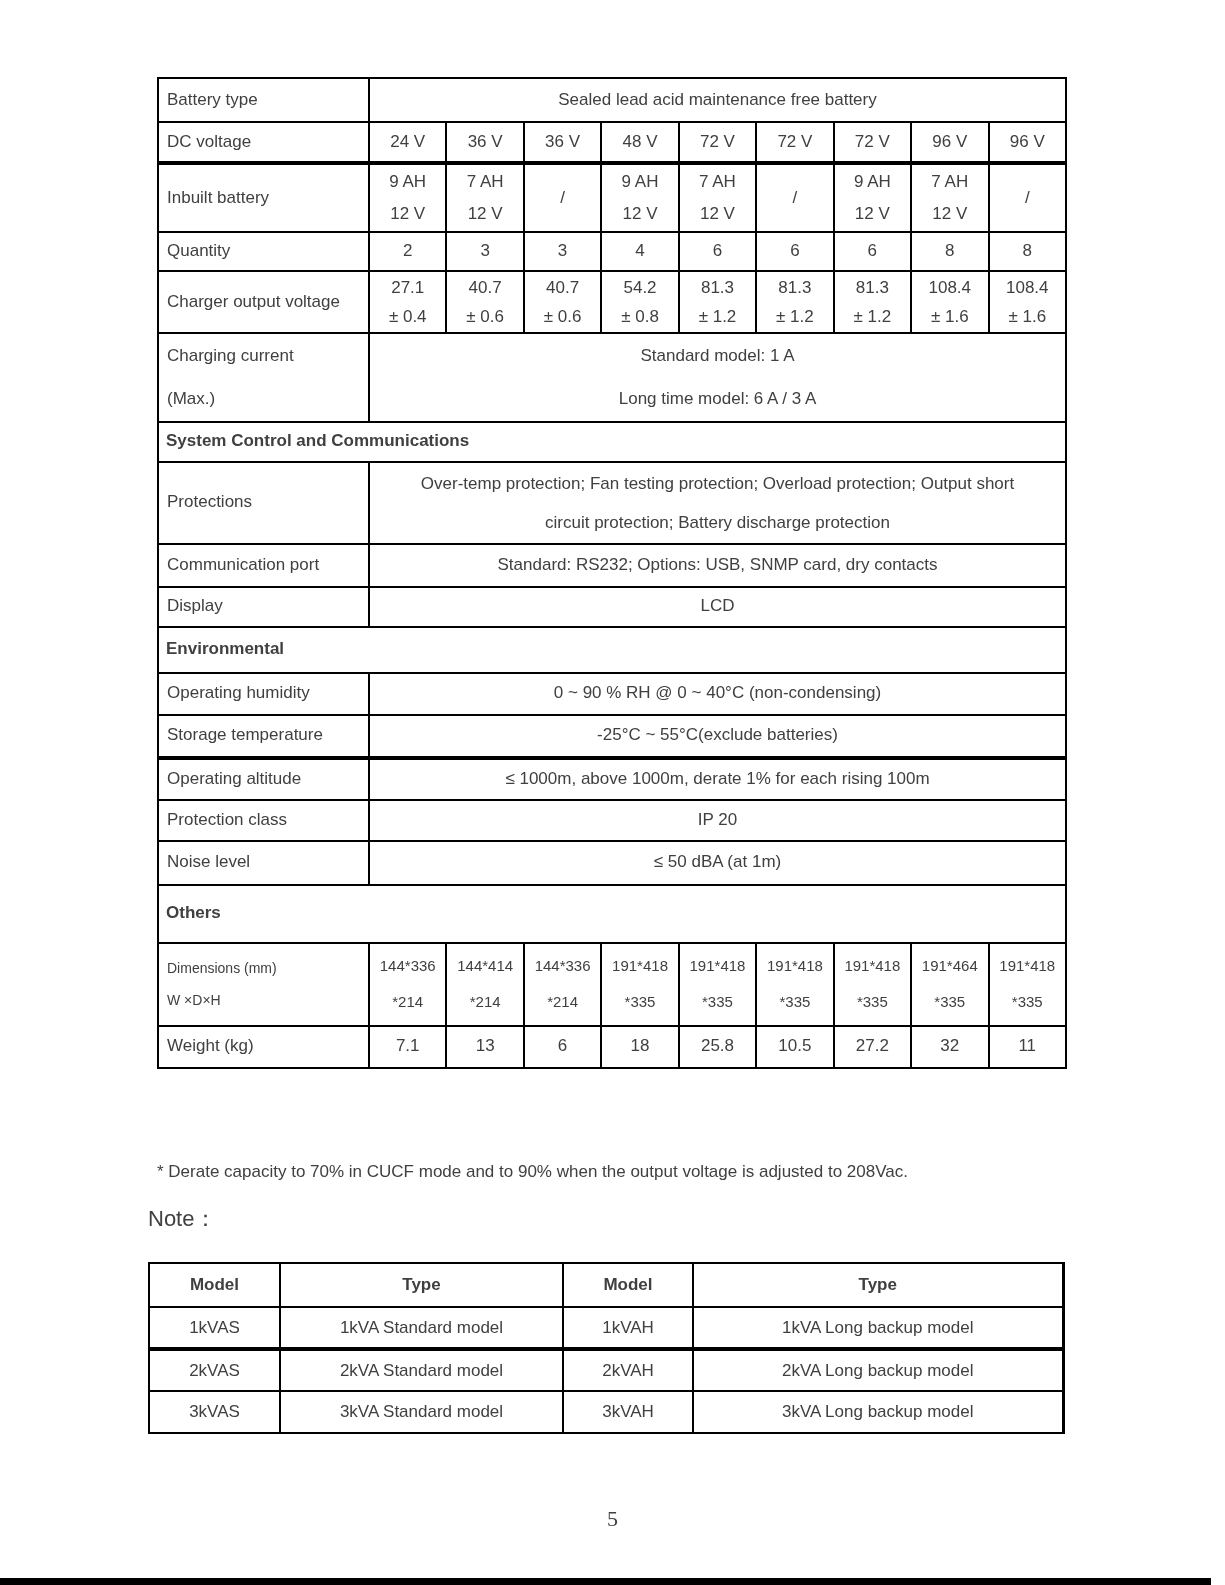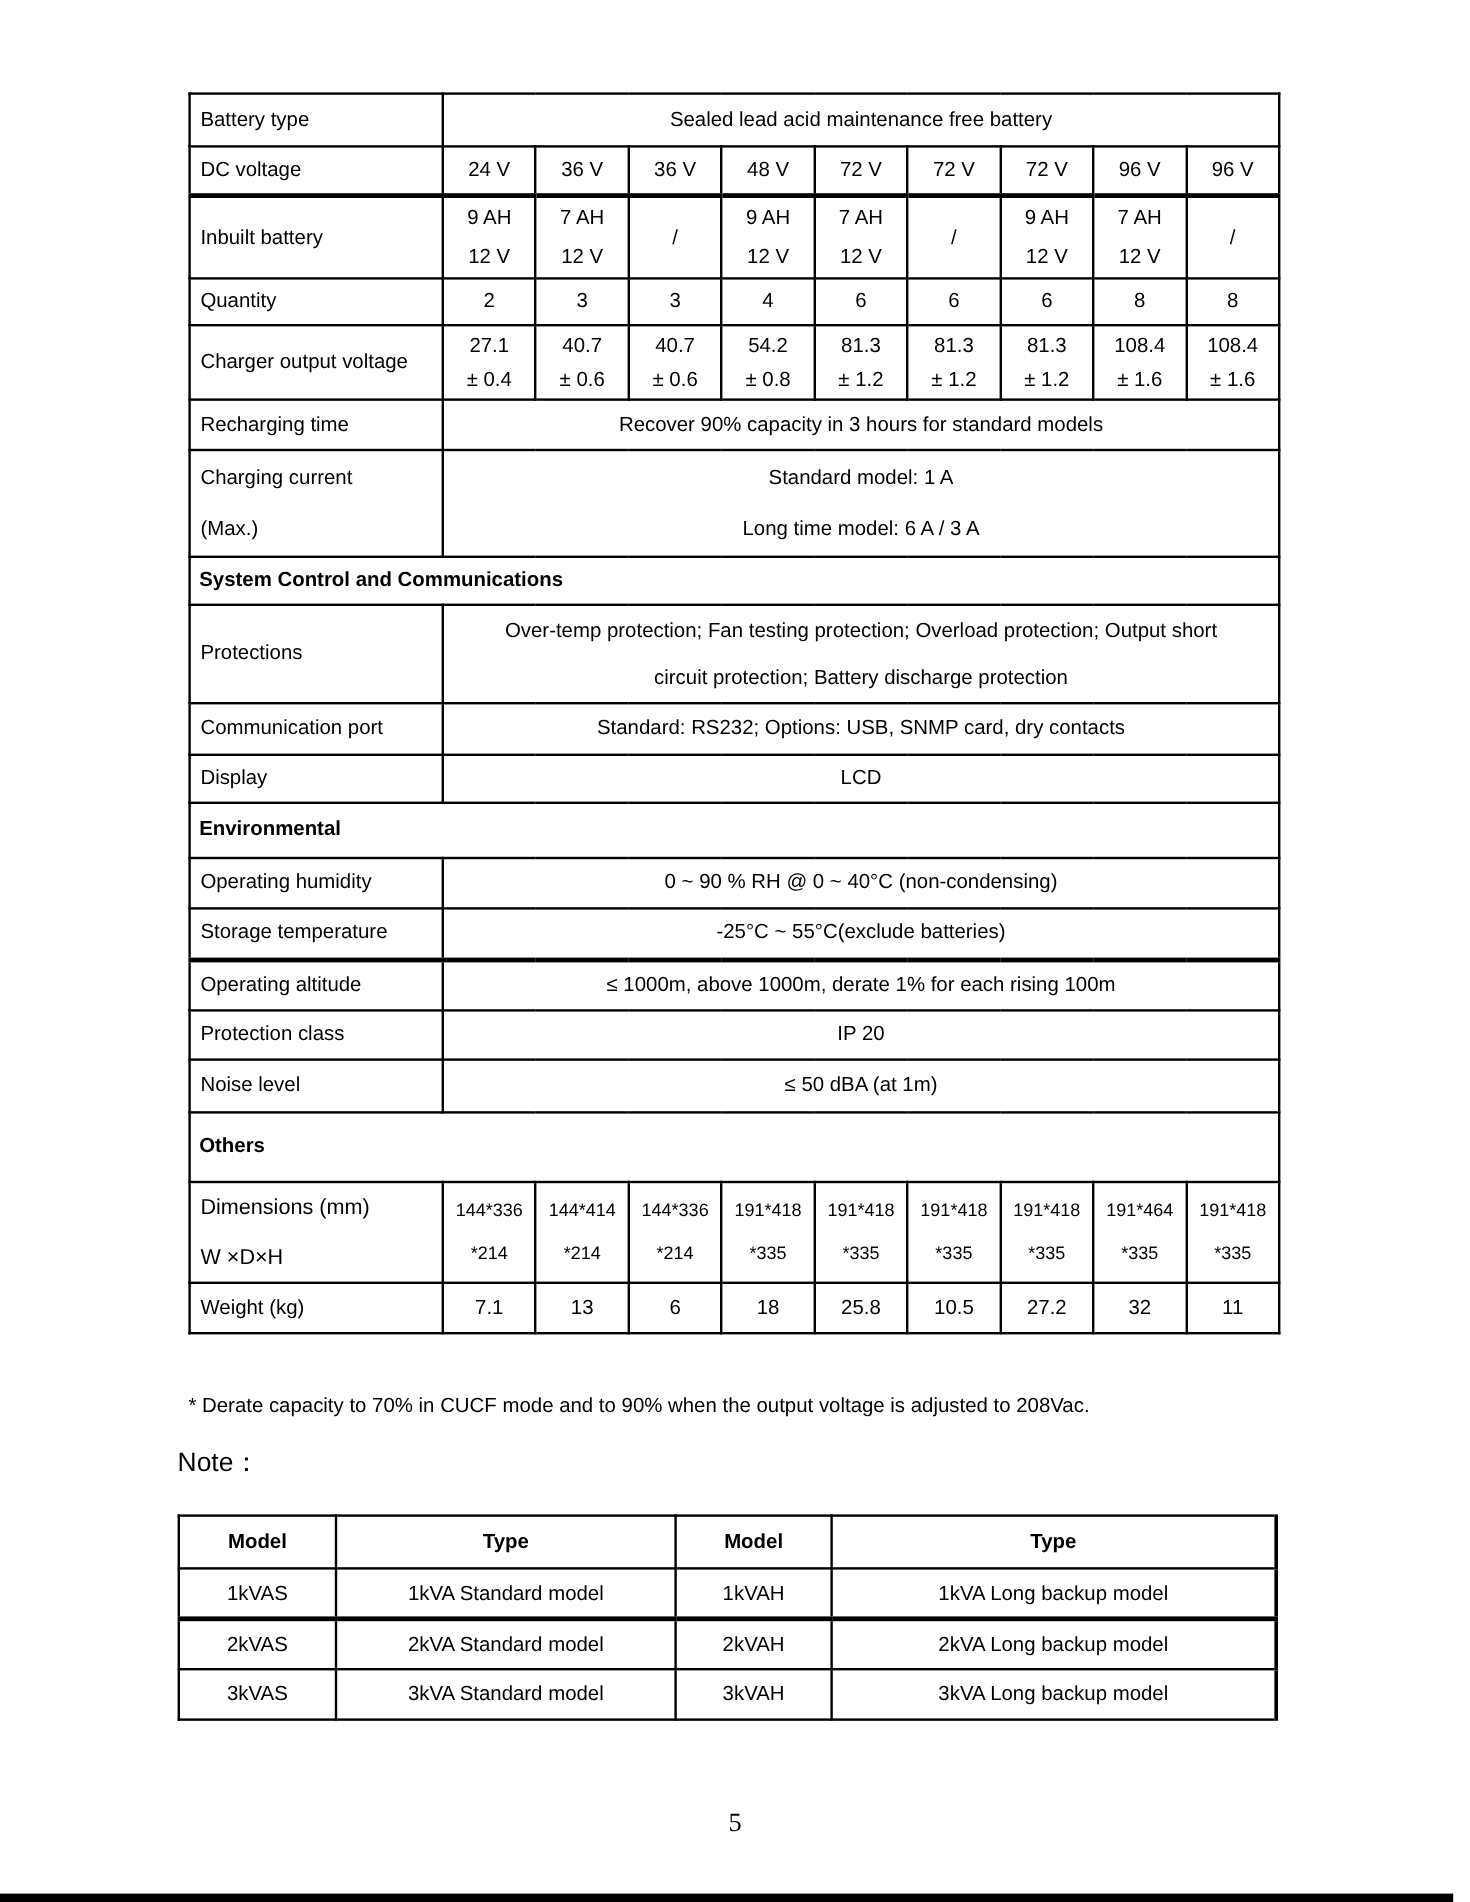--- a/index.html
+++ b/index.html
@@ -1,39 +1,39 @@
 <!DOCTYPE html>
 <html><head>
 <meta charset="utf-8">
 <style>
   html,body { margin:0; padding:0; background:#ffffff; }
   .page {
     position:relative; width:1225px; height:1585px; background:#ffffff;
-    font-family:"Liberation Sans", sans-serif; color:#000000; overflow:hidden;
+    font-family:"Liberation Sans", sans-serif; color:#404040; overflow:hidden;
   }
 
   
   table.spec {
     position:absolute; left:157px; top:77px; width:910px;
     border-collapse:collapse; table-layout:fixed;
   }
   table.spec td {
     border:2px solid #000;
     font-size:17px; line-height:1.45;
     text-align:center; vertical-align:middle;
     padding:0 2px; white-space:pre-line; overflow:hidden;
   }
   table.spec td.lbl { text-align:left; padding-left:8px; }
   table.spec td.section { font-weight:bold; text-align:left; padding-left:7px; }
   tr.r-inbuilt td   { line-height:1.9; }
   tr.r-charger td   { line-height:1.72; }
   tr.r-charging td  { line-height:2.55; }
   tr.r-protections td.val { line-height:2.3; }
   tr.r-dimensions td      { line-height:2.4; font-size:15px; }
-  tr.r-dimensions td.lbl  { font-size:18px; line-height:2.3; }
+  tr.r-dimensions td.lbl  { font-size:14px; line-height:2.3; }
   td.br-thick { border-right-width:4px; }
   tr.bt-thick td { border-top-width:4px; }
 
   
   .footnote {
     position:absolute; left:157px; top:1150px; width:920px;
     font-size:17px;
     margin-top:12px;
   }
   .note-heading {
@@ -142,24 +142,20 @@
 ± 1.2</td>
         <td class="br-thick">81.3
 ± 1.2</td>
         <td>81.3
 ± 1.2</td>
         <td>108.4
 ± 1.6</td>
         <td>108.4
 ± 1.6</td>
       </tr>
-      <tr style="height:42px">
-        <td class="lbl">Recharging time</td>
-        <td colspan="9">Recover 90% capacity in 3 hours for standard models</td>
-      </tr>
       <tr class="r-charging" style="height:88px">
         <td class="lbl">Charging current
 (Max.)</td>
         <td colspan="9">Standard model: 1 A
 Long time model: 6 A / 3 A</td>
       </tr>
       <tr style="height:40px">
         <td class="section" colspan="10">System Control and Communications</td>
       </tr>
       <tr class="r-protections" style="height:82px">

